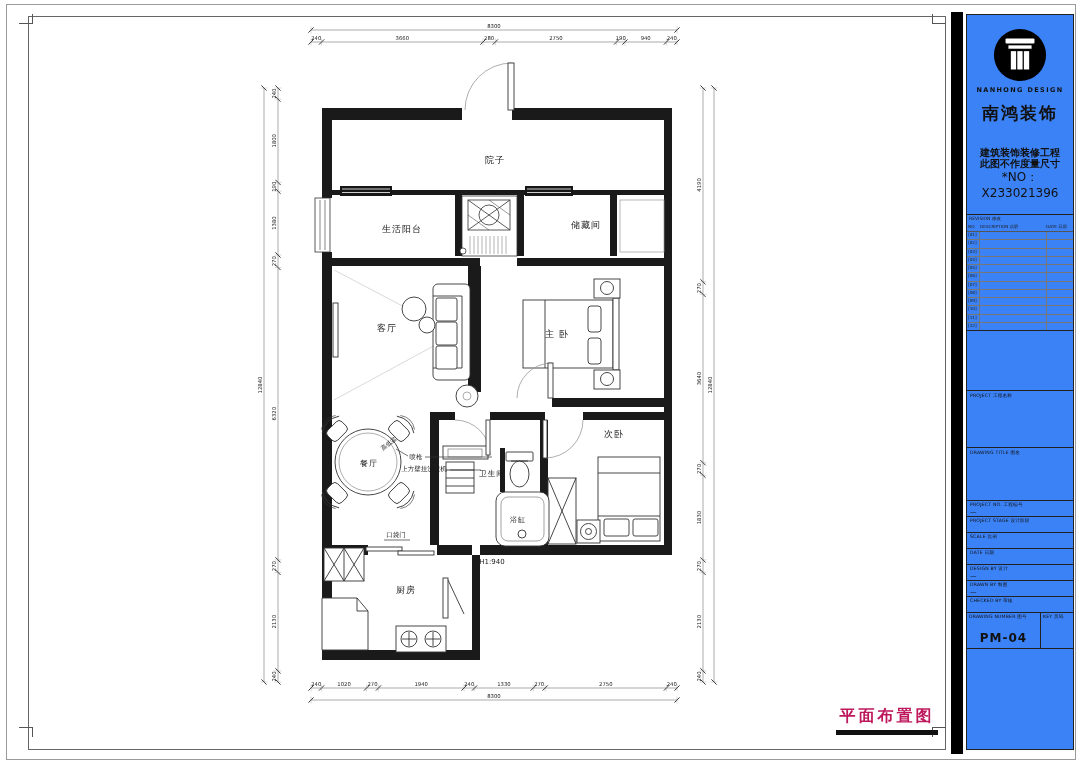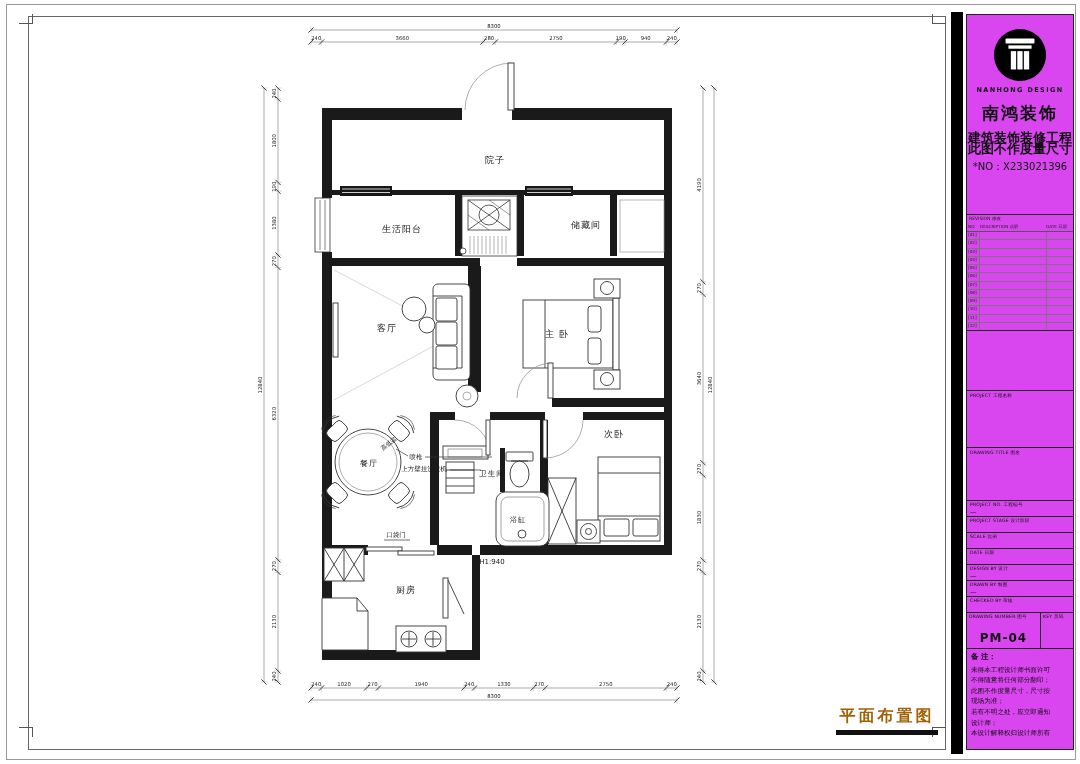--- a/index.html
+++ b/index.html
@@ -8,33 +8,33 @@
   .outer-border{position:absolute;left:6px;top:4px;width:1068px;height:754px;border:1px solid #9a9a9a;}
   .frame{position:absolute;left:28px;top:16px;width:916px;height:732px;border:1px solid #666;}
   .cmark{position:absolute;width:13px;height:9px;border:0 solid #555;}
   .cmark.tl{left:19px;top:14px;border-right-width:1px;border-bottom-width:1px;}
   .cmark.bl{left:19px;top:727px;border-right-width:1px;border-top-width:1px;}
   .cmark.tr{left:932px;top:14px;border-left-width:1px;border-bottom-width:1px;}
   .cmark.br{left:932px;top:727px;border-left-width:1px;border-top-width:1px;}
   #plan{position:absolute;left:250px;top:10px;width:490px;height:710px;}
   #plan text{font-family:"DejaVu Sans","Liberation Sans",sans-serif;fill:#1a1a1a;}
   .plan-caption{position:absolute;left:836px;top:706px;width:102px;text-align:center;
-                font-size:16px;font-weight:bold;letter-spacing:3px;color:#a16207;}
+                font-size:16px;font-weight:bold;letter-spacing:3px;color:#be185d;}
   .caption-underline{position:absolute;left:836px;top:730px;width:102px;height:5px;background:#111;}
   .black-bar{position:absolute;left:951px;top:12px;width:12px;height:742px;background:#000;}
   .tb{position:absolute;left:966px;top:14px;width:108px;height:736px;border:1px solid #222;
-      box-sizing:border-box;display:flex;flex-direction:column;background:#d946ef;}
+      box-sizing:border-box;display:flex;flex-direction:column;background:#3b82f6;}
   .tb *{box-sizing:border-box;}
   .sec{border-bottom:1px solid #222;}
   .sec-brand{height:200px;text-align:center;}
   .logo{margin:12px auto 3px;display:block;}
   .c-en{font-size:6.5px;font-weight:bold;letter-spacing:1.4px;}
   .c-cn{font-size:17px;font-weight:bold;letter-spacing:2px;margin-top:8px;}
-  .cert{font-size:13px;line-height:10.5px;margin-top:8px;font-weight:bold;}
-  .certno{font-size:10px;margin-top:6px;}
+  .cert{font-size:10px;line-height:10.5px;margin-top:23px;font-weight:bold;}
+  .certno{font-size:12px;}
   .sec-rev{height:116px;display:flex;flex-direction:column;}
   .rev-head{height:9px;font-size:4.5px;padding:1px 2px 0;color:#222;}
   .rev-cols{height:8px;font-size:4.2px;display:flex;border-bottom:1px solid #555;padding:0 1px;color:#222;}
   .rc-no{width:12px;}.rc-desc{flex:1;}.rc-date{width:26px;}
   .rev-row{flex:1;display:flex;border-bottom:1px solid #777;font-size:4.2px;color:#222;}
   .rev-row:last-child{border-bottom:none;}
   .rr-no{width:13px;border-right:1px solid #777;padding-left:1px;}
   .rr-desc{flex:1;border-right:1px solid #777;}
   .rr-date{width:26px;}
   .sec-seal{height:60px;}
@@ -573,24 +573,14 @@
       <div class="dn-left">
         <div class="tb-label">DRAWING NUMBER 图号</div>
         <div class="dn-value">PM-04</div>
       </div>
       <div class="dn-right">
         <div class="tb-label">KEY 页码</div>
         <div class="tb-value"></div>
       </div>
     </div>
 
-    <div class="notes">
-      <div class="notes-title">备 注：</div>
-      <div>未得本工程设计师书面许可</div>
-      <div>不得随意将任何部分翻印；</div>
-      <div>此图不作度量尺寸，尺寸按</div>
-      <div>现场为准；</div>
-      <div>若有不明之处，应立即通知</div>
-      <div>设计师；</div>
-      <div>本设计解释权归设计师所有</div>
-    </div>
   </div>
 </div>
 
 </body></html>

